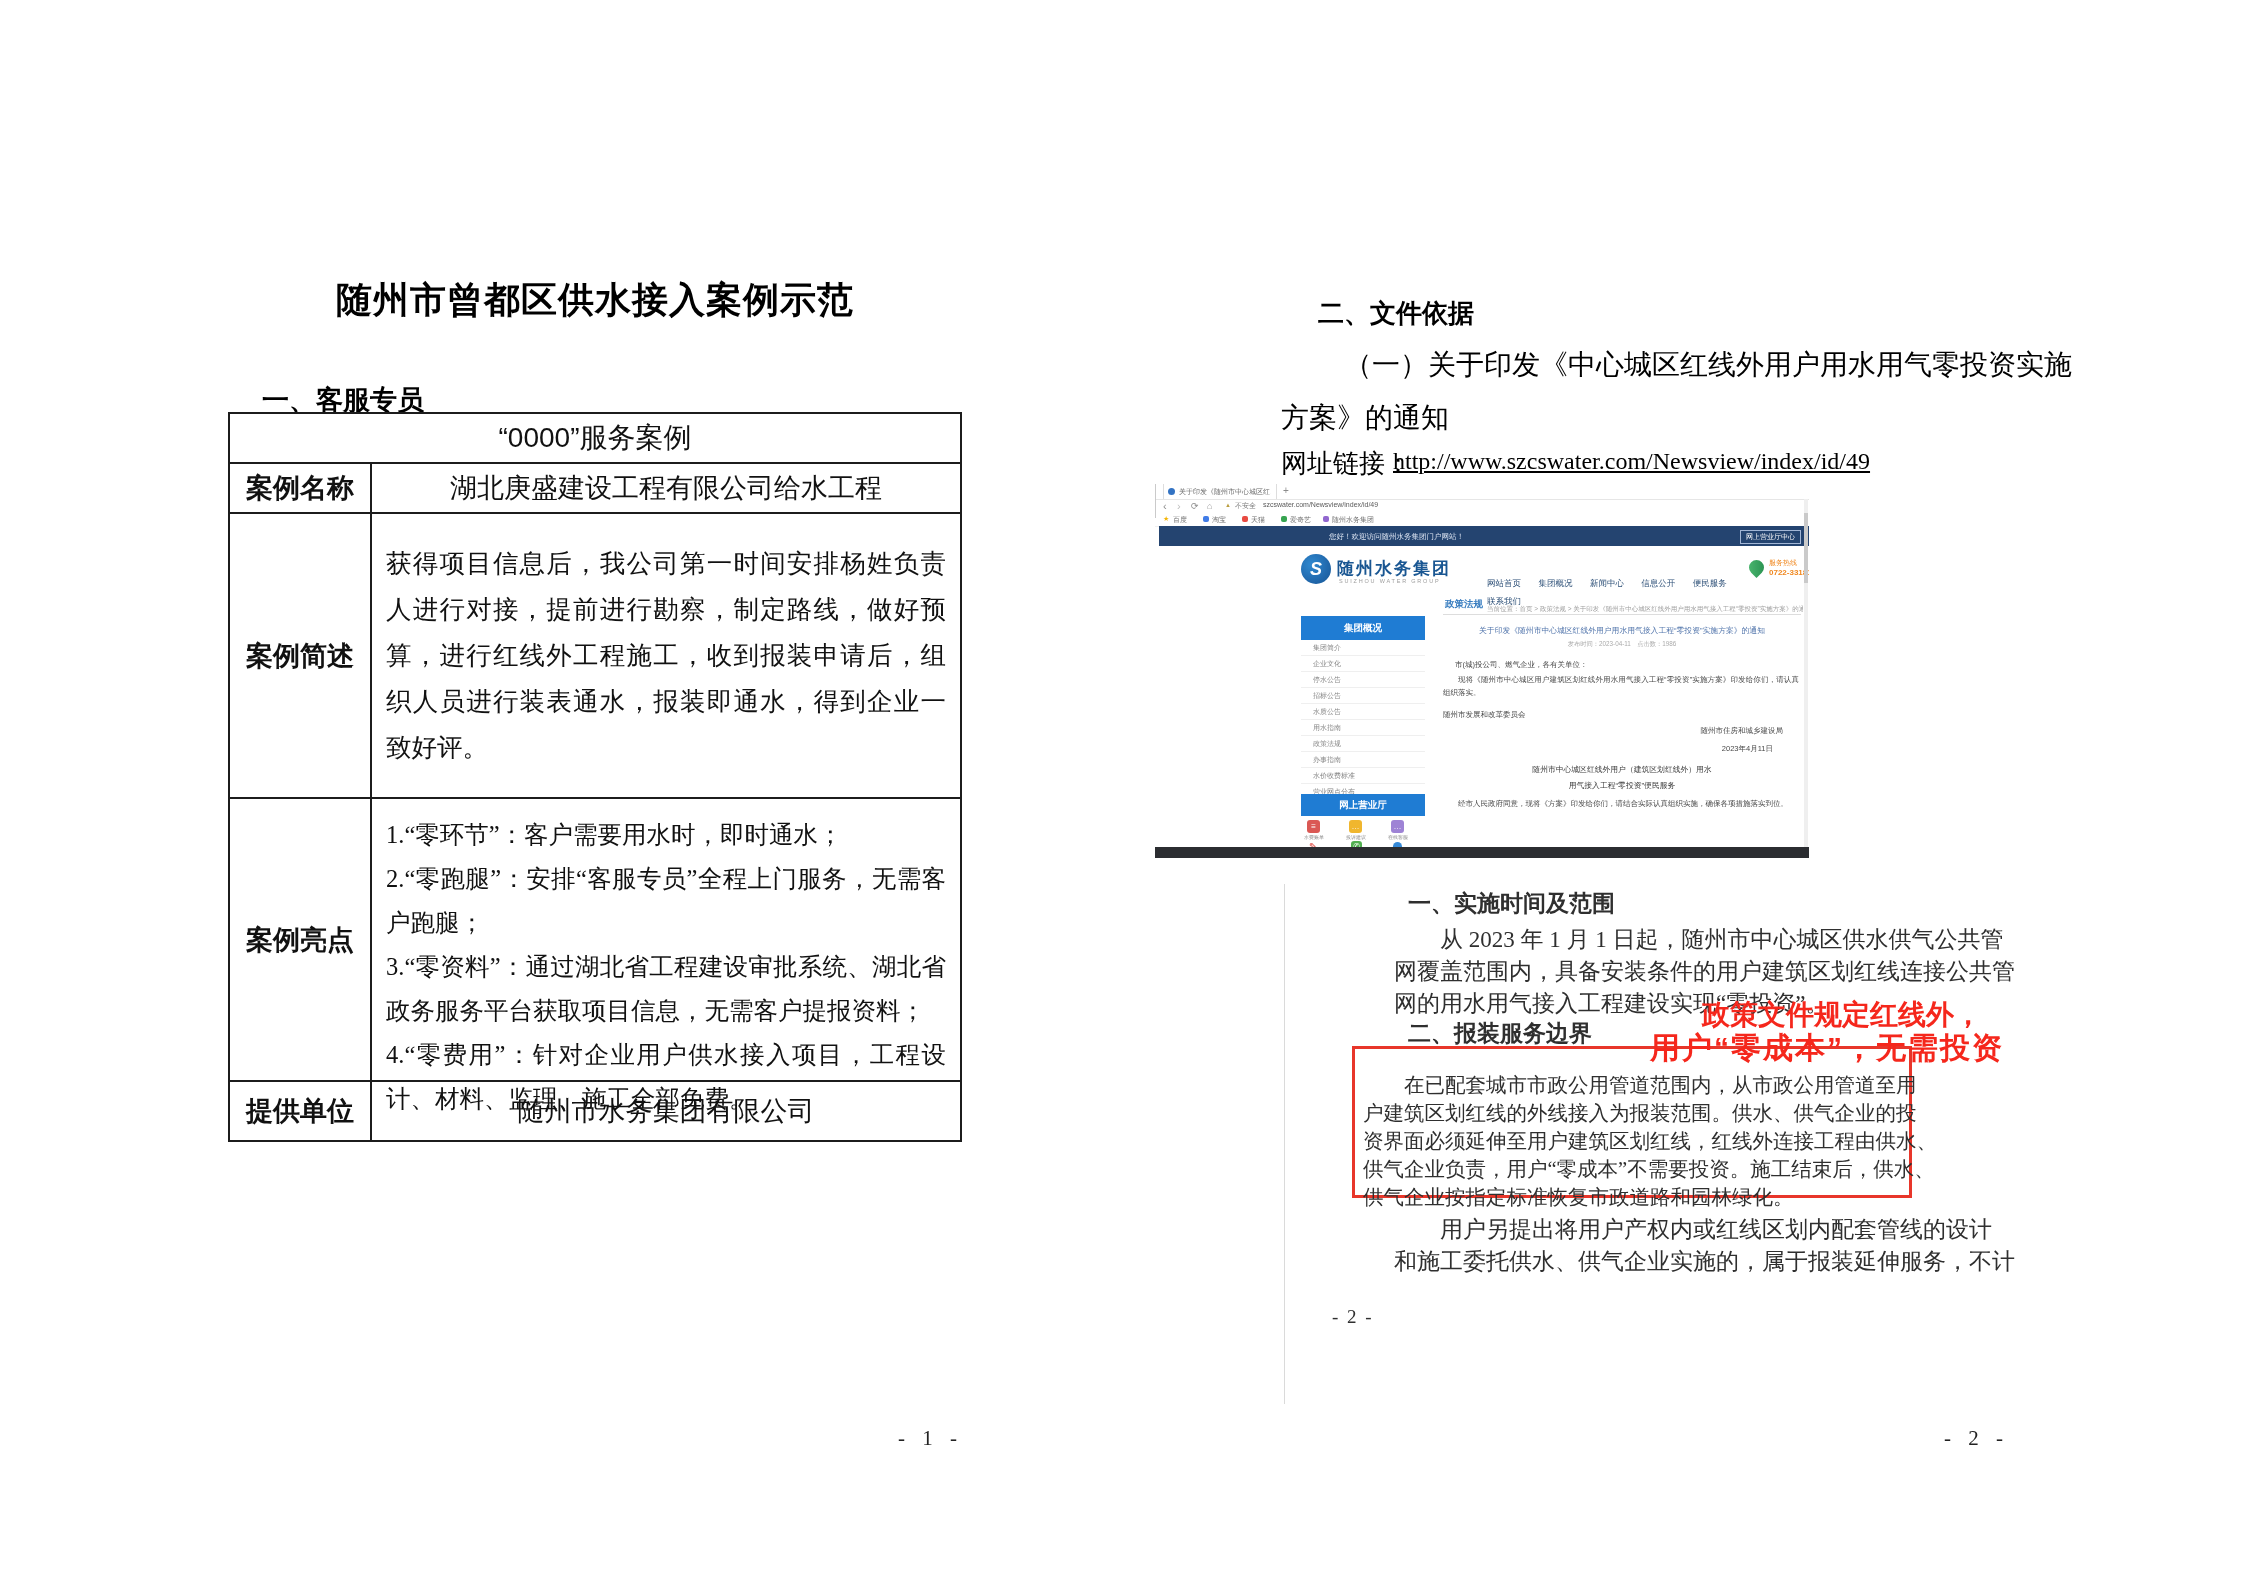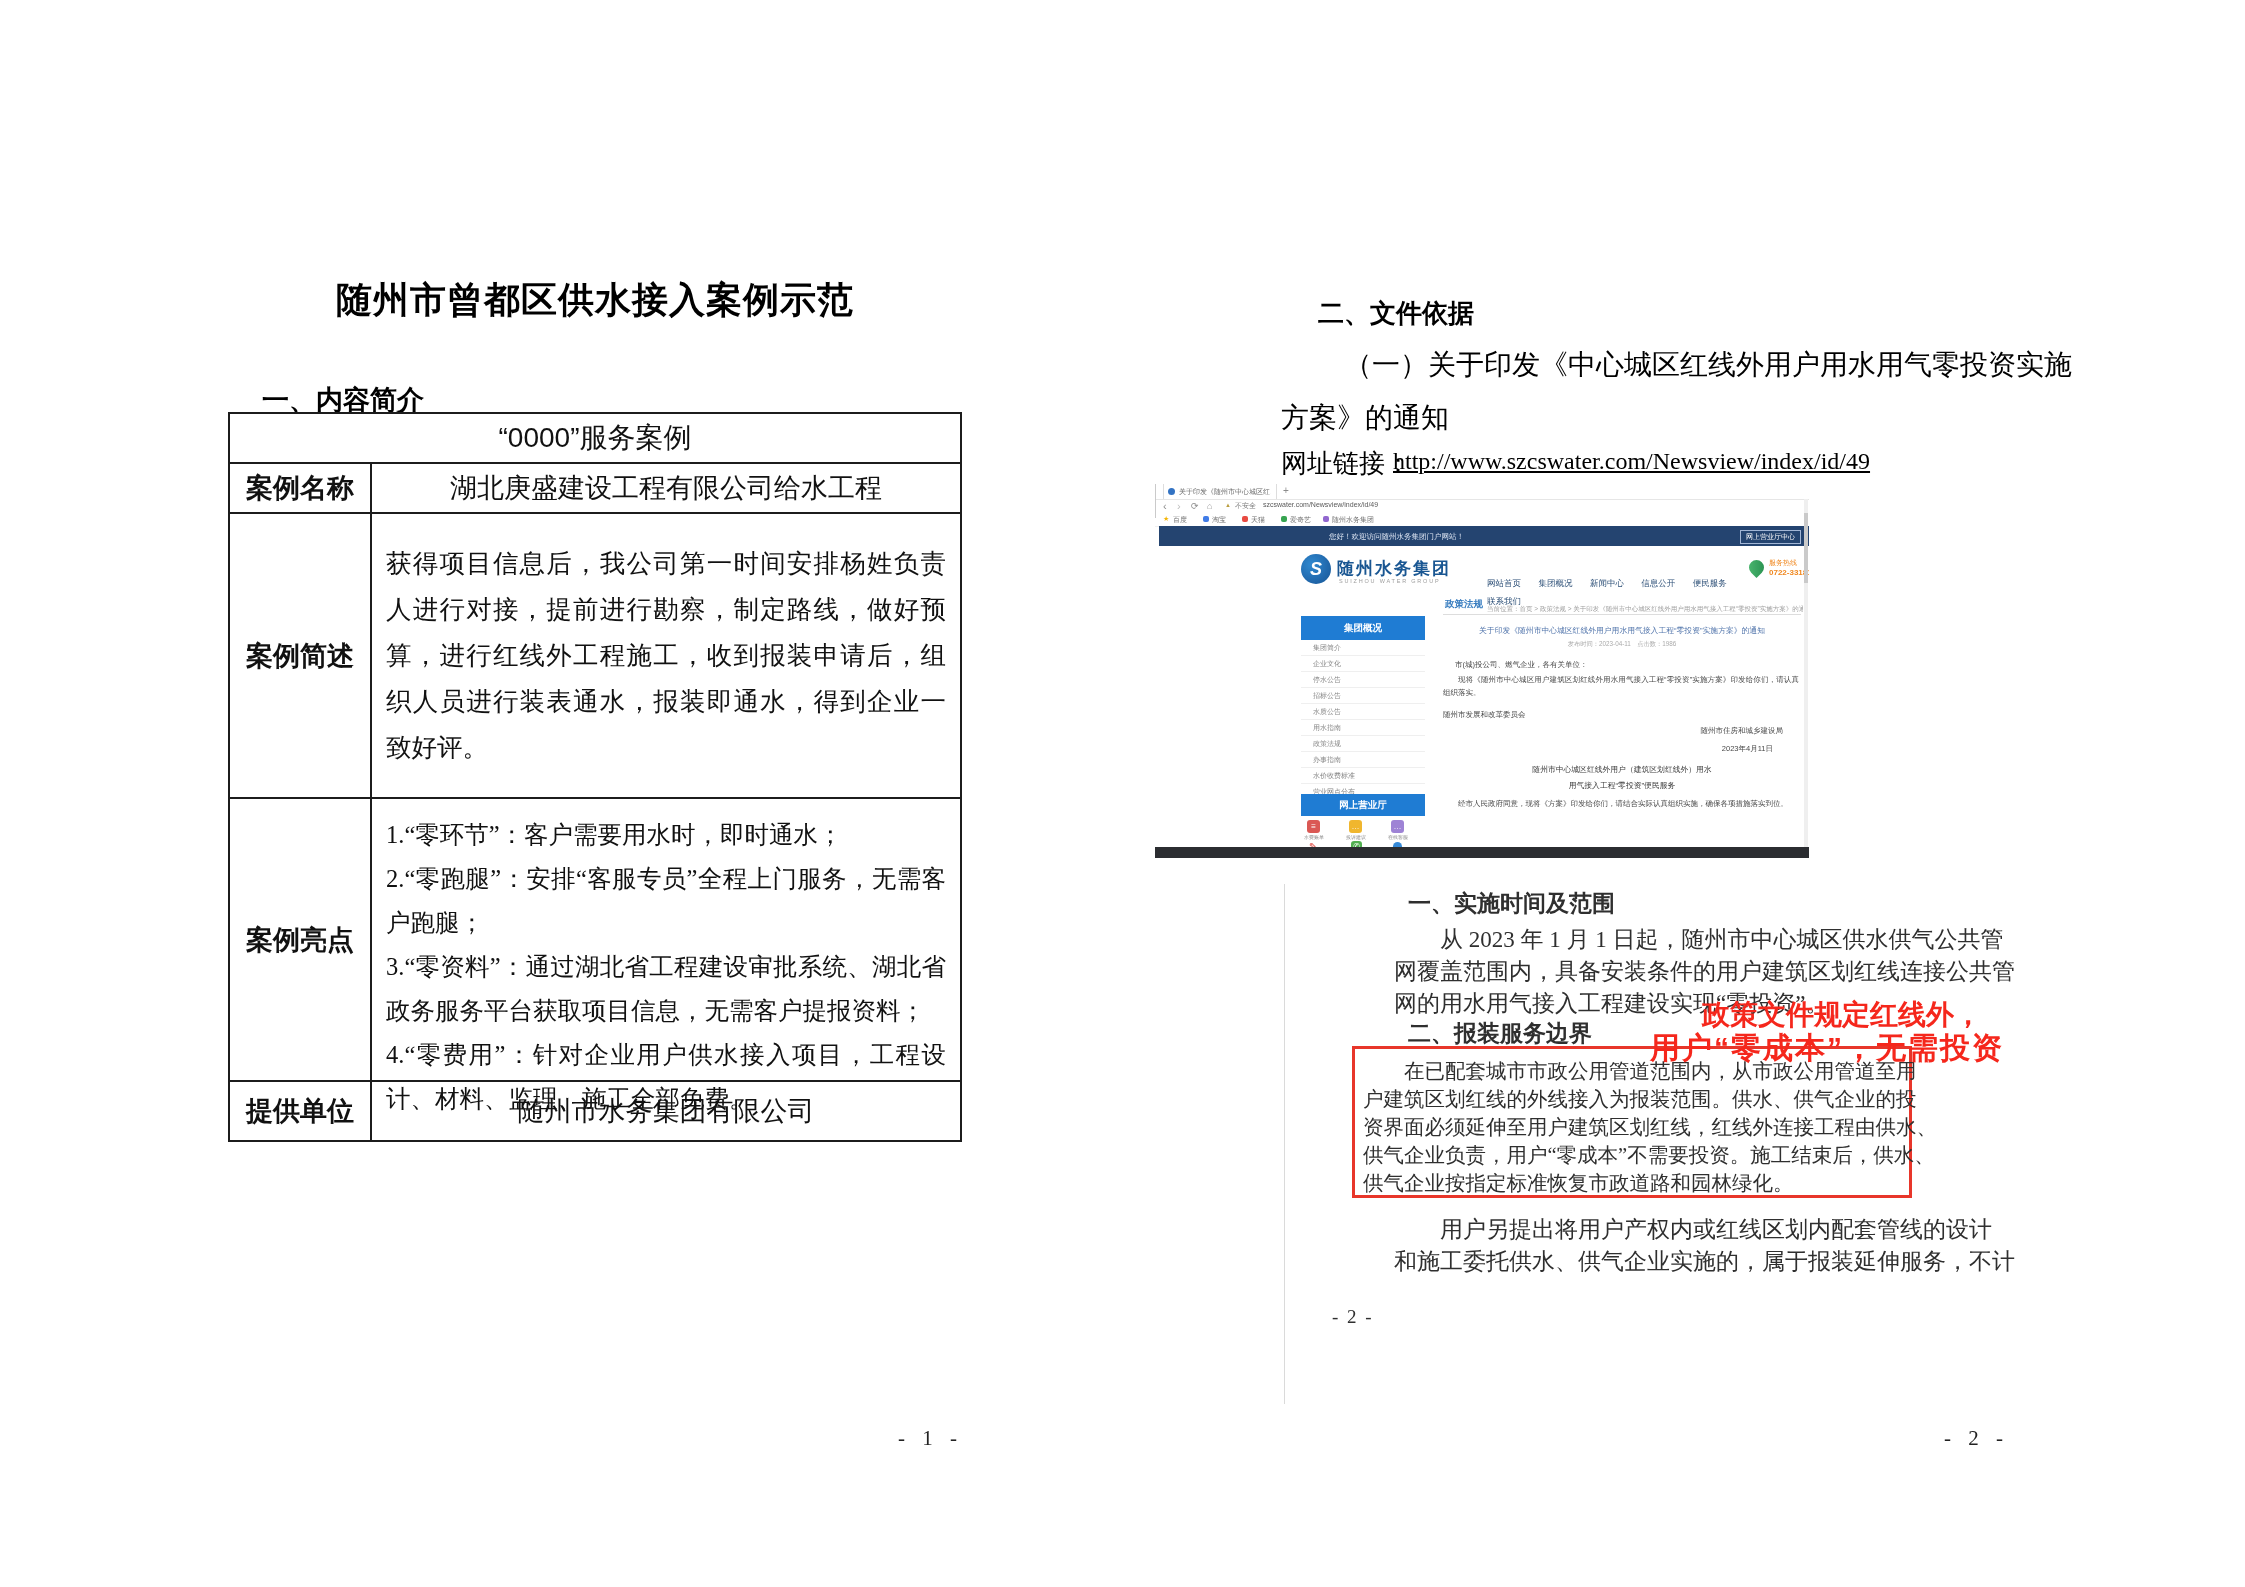--- a/index.html
+++ b/index.html
@@ -32,21 +32,21 @@
   .qicon{position:absolute;width:13px;height:13px;border-radius:3px;color:#fff;font-size:8px;line-height:13px;text-align:center;}
   .nowrap{white-space:nowrap;}
 </style>
 </head>
 <body>
 
 <div class="canvas">
 
   <div class="abs serif b center" style="left:228px;top:276px;width:734px;font-size:36px;color:#000;letter-spacing:1px;">随州市曾都区供水接入案例示范</div>
 
-  <div class="abs sans b" style="left:262px;top:382px;font-size:27px;color:#000;">一、内容简介</div>
+  <div class="abs sans b" style="left:262px;top:382px;font-size:27px;color:#000;">一、客服专员</div>
 
   <div class="abs tbl">
     <div class="trow" style="height:48px;">
       <div class="tcontent mid sans b" style="font-family:'Liberation Sans','DejaVu Sans',sans-serif;font-size:28px;font-weight:normal;padding:0;">“0000”服务案例</div>
     </div>
     <div class="trow" style="height:50px;">
       <div class="tlabel">案例名称</div>
       <div class="tcontent mid" style="font-size:27px;">湖北庚盛建设工程有限公司给水工程</div>
     </div>
     <div class="trow" style="height:285px;">
@@ -183,21 +183,21 @@
 
   <div class="abs" style="left:1284px;top:884px;width:1px;height:520px;background:#dadada;"></div>
 
   <div class="abs sans b scan" style="left:1408px;top:888px;font-size:23px;">一、实施时间及范围</div>
   <div class="abs serif scan nowrap" style="left:1440px;top:924px;font-size:23px;">从 2023 年 1 月 1 日起，随州市中心城区供水供气公共管</div>
   <div class="abs serif scan nowrap" style="left:1394px;top:956px;font-size:23px;">网覆盖范围内，具备安装条件的用户建筑区划红线连接公共管</div>
   <div class="abs serif scan nowrap" style="left:1394px;top:988px;font-size:23px;">网的用水用气接入工程建设实现“零投资”。</div>
   <div class="abs sans b scan" style="left:1408px;top:1018px;font-size:23px;">二、报装服务边界</div>
 
   <div class="abs redbox" style="left:1352px;top:1046px;width:560px;height:152px;">
-    <div class="scan serif" style="padding:8px 8px 0 8px;font-size:20.5px;line-height:28px;">
+    <div class="scan serif" style="padding:22px 8px 0 8px;font-size:20.5px;line-height:28px;">
       <div class="nowrap" style="padding-left:2em;">在已配套城市市政公用管道范围内，从市政公用管道至用</div>
       <div class="nowrap">户建筑区划红线的外线接入为报装范围。供水、供气企业的投</div>
       <div class="nowrap">资界面必须延伸至用户建筑区划红线，红线外连接工程由供水、</div>
       <div class="nowrap">供气企业负责，用户“零成本”不需要投资。施工结束后，供水、</div>
       <div class="nowrap">供气企业按指定标准恢复市政道路和园林绿化。</div>
     </div>
   </div>
 
   <div class="abs serif scan nowrap" style="left:1440px;top:1214px;font-size:23px;">用户另提出将用户产权内或红线区划内配套管线的设计</div>
   <div class="abs serif scan nowrap" style="left:1394px;top:1246px;font-size:23px;">和施工委托供水、供气企业实施的，属于报装延伸服务，不计</div>

